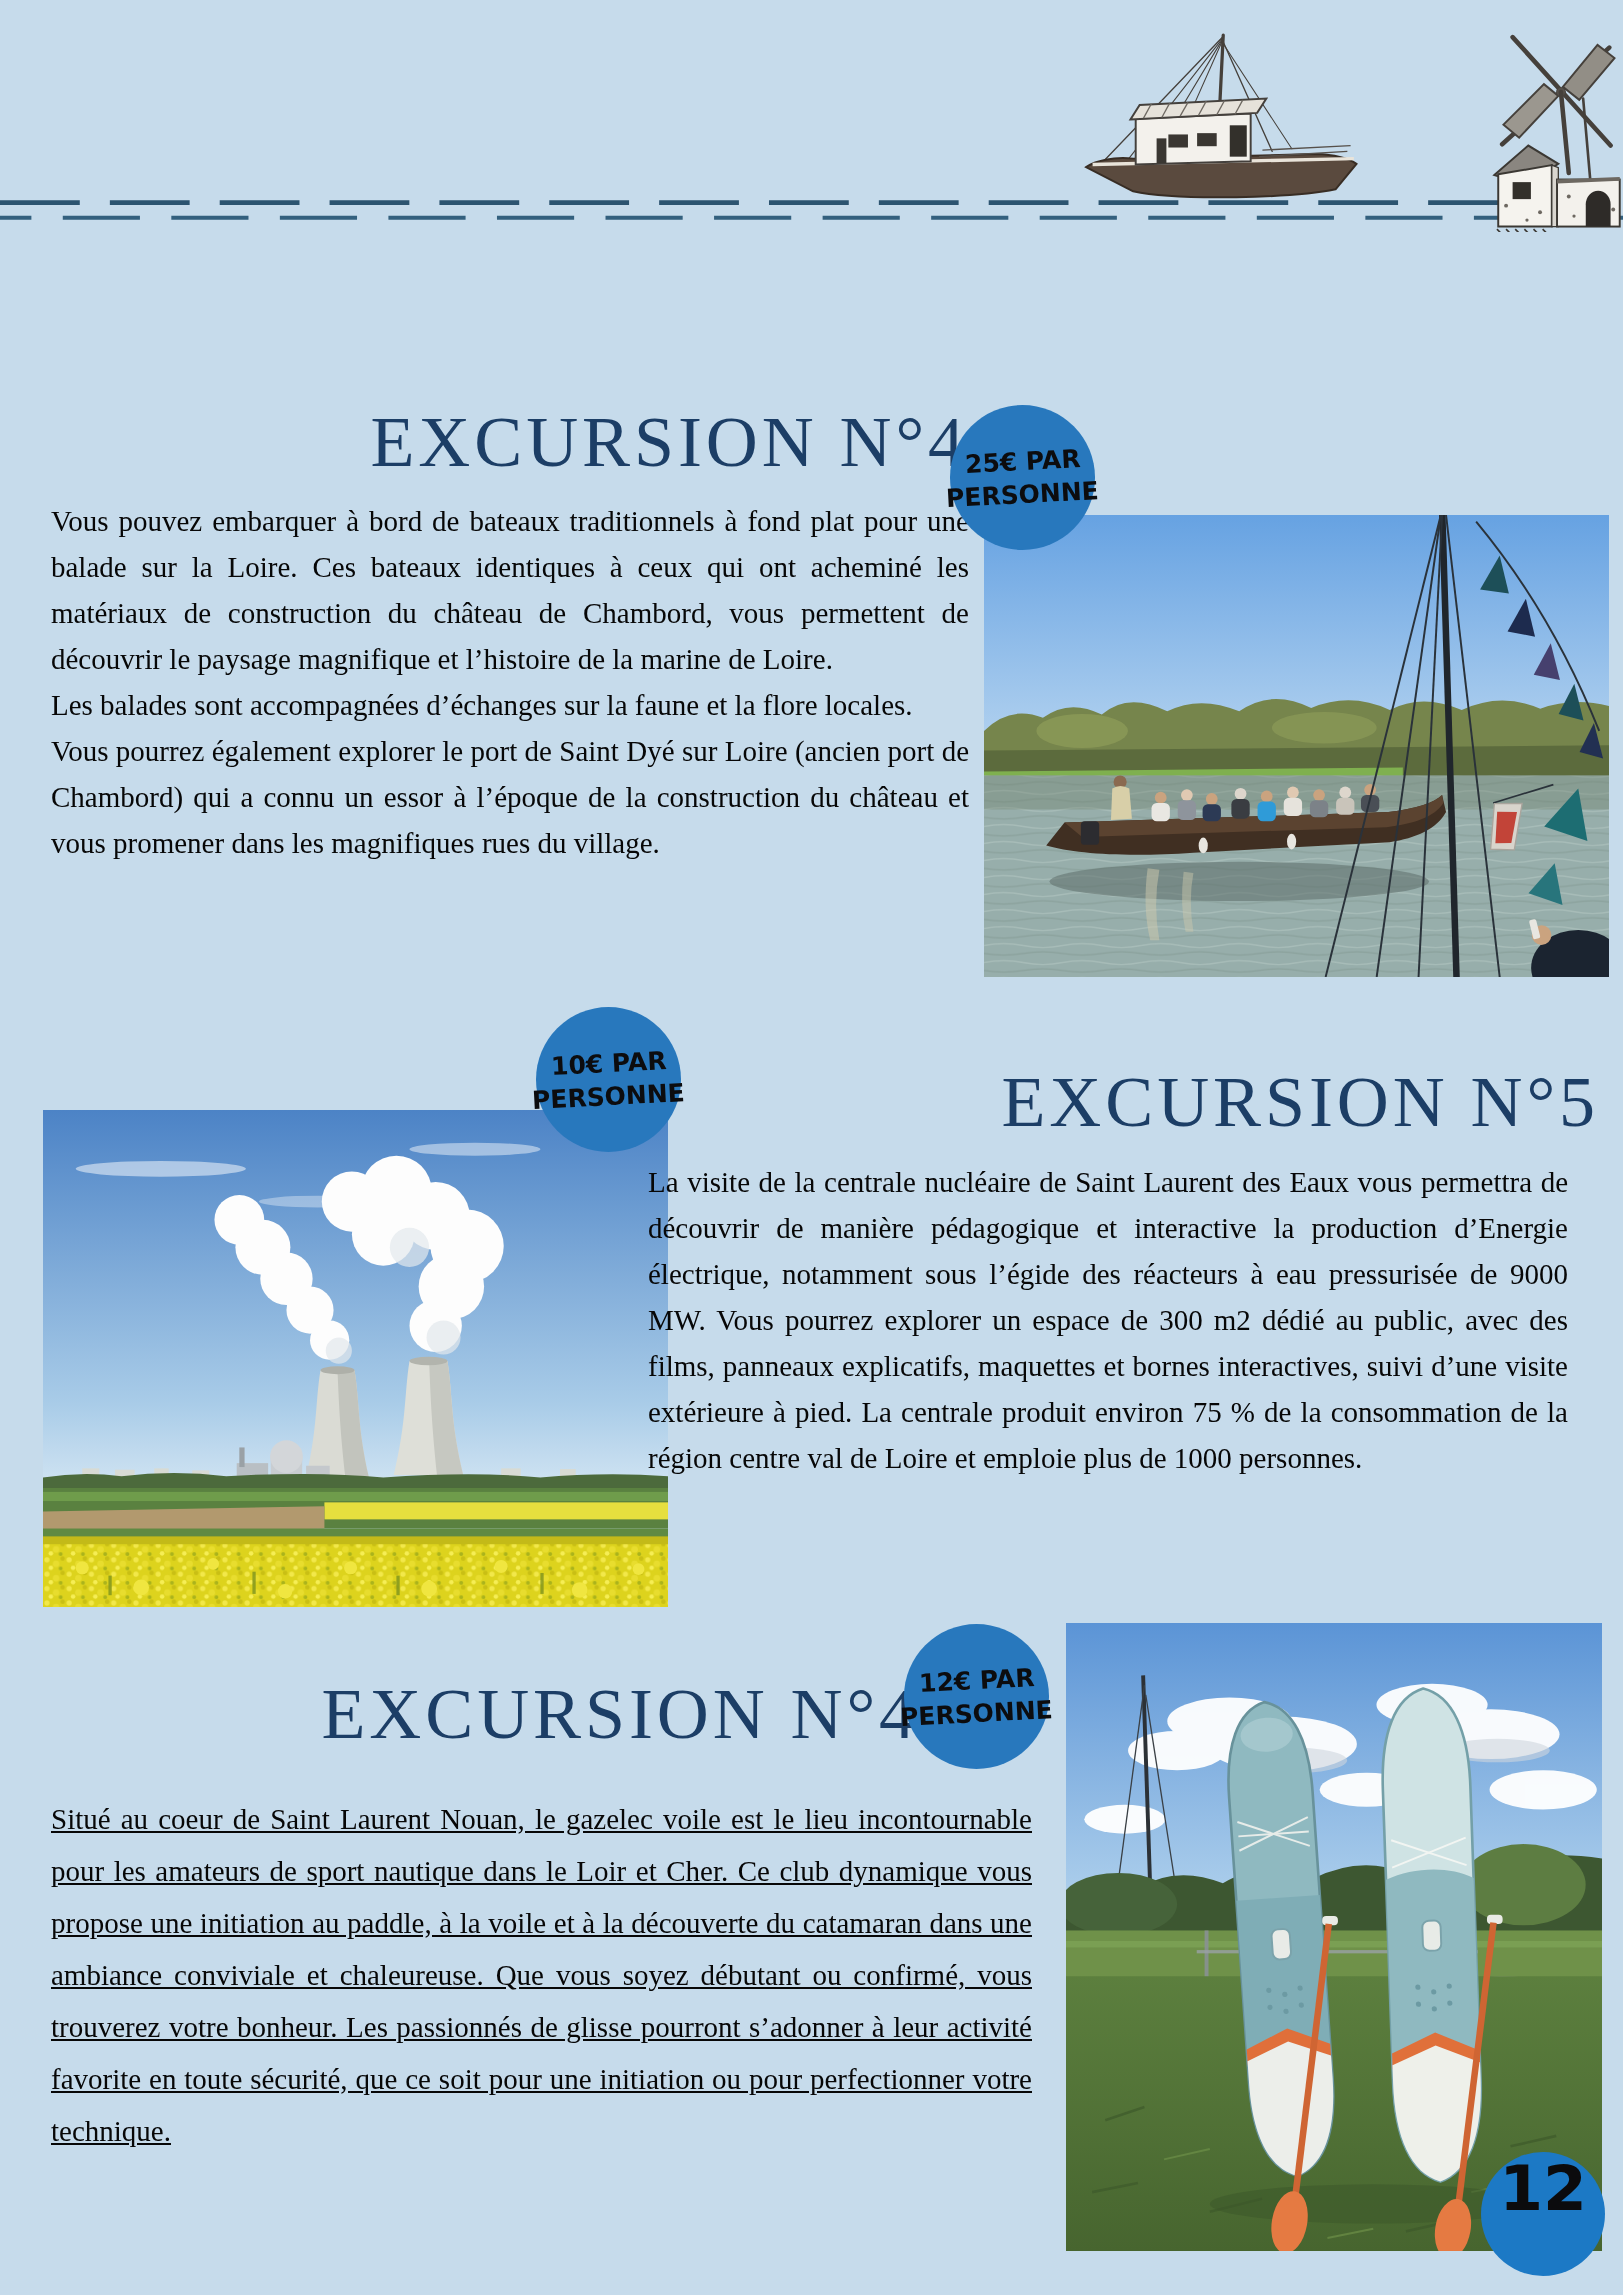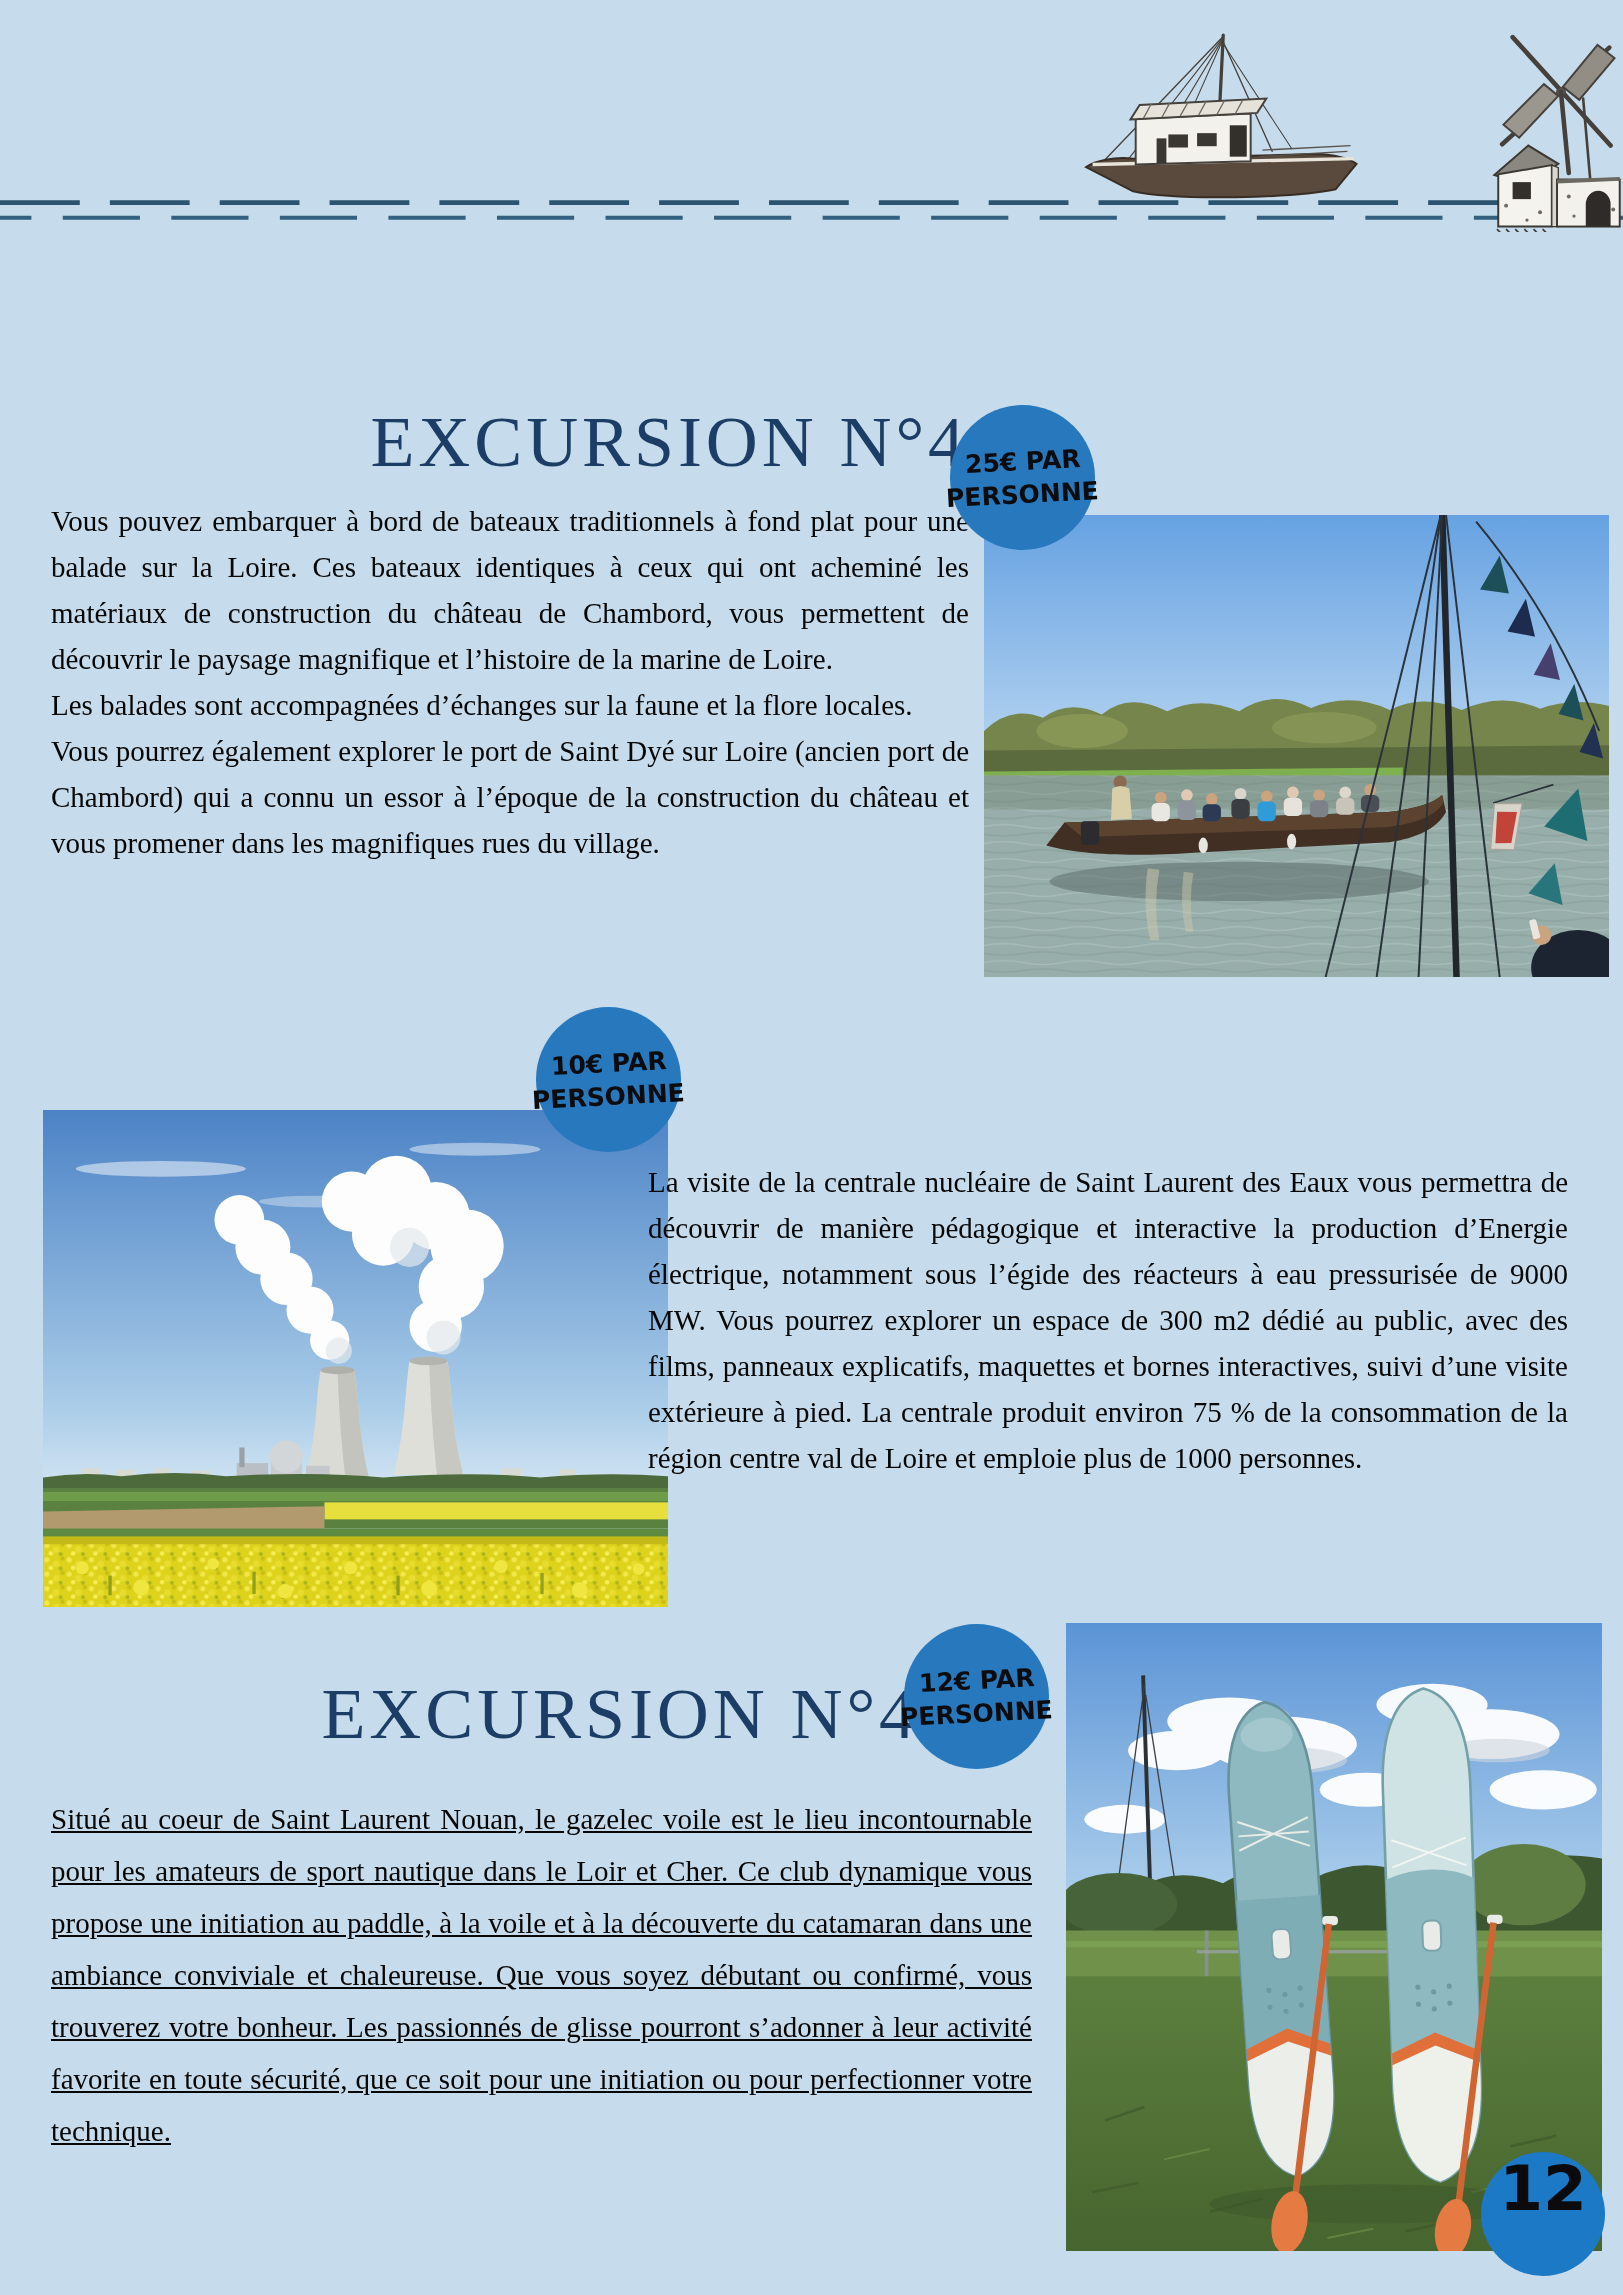--- a/index.html
+++ b/index.html
@@ -246,20 +246,21 @@
       <circle cx="852" cy="642" r="15" fill="#caa37f"></circle>
       <rect x="836" y="618" width="11" height="30" rx="3" fill="#e8e6e0" transform="rotate(-14 841 633)"></rect>
     </svg>
   </div>
 
   <div class="abs badge" style="left:536px;top:1007px;">
     <span class="badge-line">10€ PAR</span>
     <span class="badge-line">PERSONNE</span>
   </div>
 
+  <div class="abs sec-title" style="left:680px;top:1052px;width:919px;">EXCURSION N°5</div>
 
   <div class="abs photo" style="left:43px;top:1110px;width:625px;height:497px;">
     <svg viewBox="0 0 955 760" preserveAspectRatio="none">
       <defs>
         <linearGradient id="sky2" x1="0" y1="0" x2="0" y2="1">
           <stop offset="0" stop-color="#4c83c6"></stop>
             <stop offset="0.75" stop-color="#a9cce8"></stop>
             <stop offset="1" stop-color="#d8e8f4"></stop>
         </linearGradient>
         <pattern id="rp" width="34" height="22" patternUnits="userSpaceOnUse">

